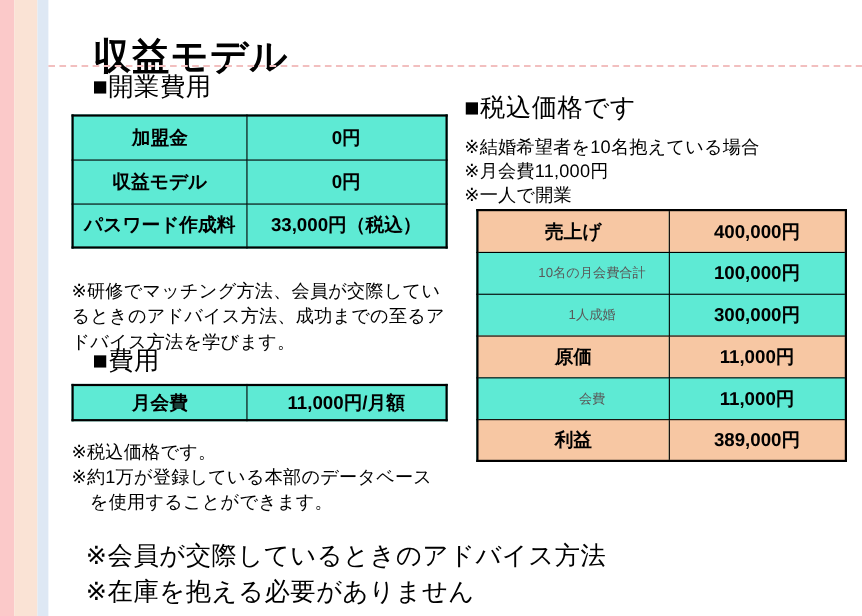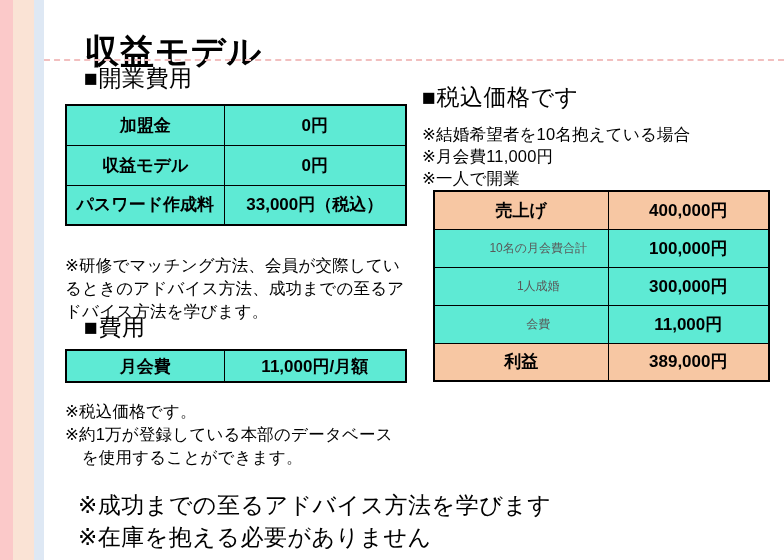--- a/index.html
+++ b/index.html
@@ -137,29 +137,33 @@
       <td class="c2">400,000円</td>
     </tr>
     <tr class="plain">
       <td class="c1">10名の月会費合計</td>
       <td class="c2">100,000円</td>
     </tr>
     <tr class="plain">
       <td class="c1">1人成婚</td>
       <td class="c2">300,000円</td>
     </tr>
+    <tr class="hl">
+      <td class="c1">原価</td>
+      <td class="c2">11,000円</td>
+    </tr>
     <tr class="plain">
       <td class="c1">会費</td>
       <td class="c2">11,000円</td>
     </tr>
     <tr class="hl">
       <td class="c1">利益</td>
       <td class="c2">389,000円</td>
     </tr>
   </tbody>
     </table>
 
   <div class="footer-notes">
-    <div>※成功までの至るアドバイス方法を学びます</div>
+    <div>※会員が交際しているときのアドバイス方法</div>
     <div>※在庫を抱える必要がありません</div>
   </div>
 
 </div>
 
 </body></html>

